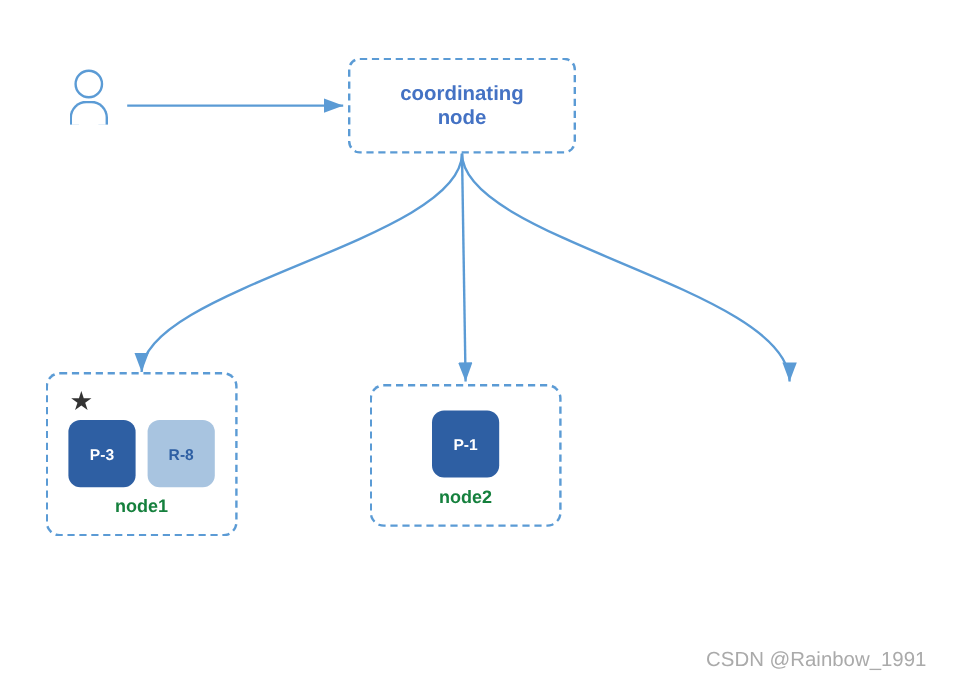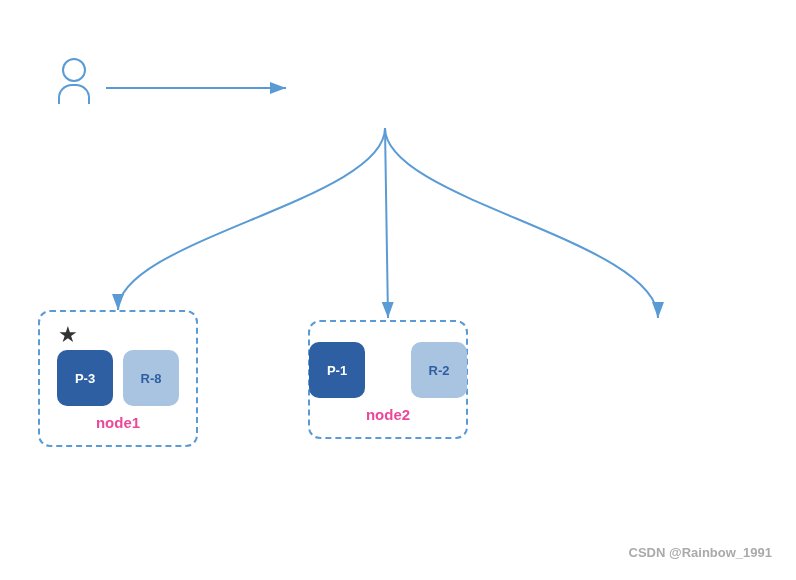--- a/index.html
+++ b/index.html
@@ -71,21 +71,21 @@
       position: absolute;
       border: 2.5px dashed #5b9bd5;
       border-radius: 12px;
       padding: 10px 14px 14px 14px;
       display: flex;
       flex-direction: column;
       align-items: center;
       background: #fff;
     }
     .cluster-label {
-      color: #ec4899;
+      color: #15803d;
       font-size: 15px;
       font-weight: bold;
       margin-top: 8px;
     }
     .shard-row {
       display: flex;
       gap: 10px;
       align-items: center;
     }
     .shard {
@@ -125,23 +125,22 @@
     }
     .cluster3 {
       top: 320px;
       left: 578px;
       width: 160px;
     }
     .watermark {
       position: absolute;
       bottom: 20px;
       right: 24px;
-      font-size: 13px;
+      font-size: 17px;
       color: #aaa;
-      font-weight: bold;
     }
   </style>
 </head>
 <body>
 
 <div id="diagram">
 
   <svg id="arrows" xmlns="http://www.w3.org/2000/svg">
     <defs>
       <marker id="arrowhead" markerWidth="8" markerHeight="6" refX="8" refY="3" orient="auto">
@@ -156,41 +155,42 @@
     <line x1="385" y1="128" x2="388" y2="318" stroke="#5b9bd5" stroke-width="2" marker-end="url(#arrowhead)"></line>
 
     <path d="M 385 128 C 385 200 658 240 658 318" stroke="#5b9bd5" stroke-width="2" fill="none" marker-end="url(#arrowhead)"></path>
   </svg>
 
   <div class="person-icon">
     <div class="person-head"></div>
     <div class="person-body"></div>
   </div>
 
+  <div class="coord-node">
+    <span style="white-space:pre-line;">coordinating
+node</span>
+  </div>
 
   <div class="cluster cluster1">
     <div class="star-icon">★</div>
     <div class="shard-row">
       <div class="shard shard-primary">
         <span>P-3</span>
       </div>
       <div class="shard shard-replica">
         <span>R-8</span>
       </div>
     </div>
     <div class="cluster-label">node1</div>
   </div>
 
   <div class="cluster cluster2">
     <div class="shard-row" style="margin-top:10px;gap:46px;">
       <div class="shard shard-primary">
         <span>P-1</span>
       </div>
-      <div class="shard shard-replica">
-        <span>R-2</span>
-      </div>
     </div>
     <div class="cluster-label">node2</div>
   </div>
 
 
   <div class="watermark">CSDN @Rainbow_1991</div>
 </div>
 
 </body></html>

